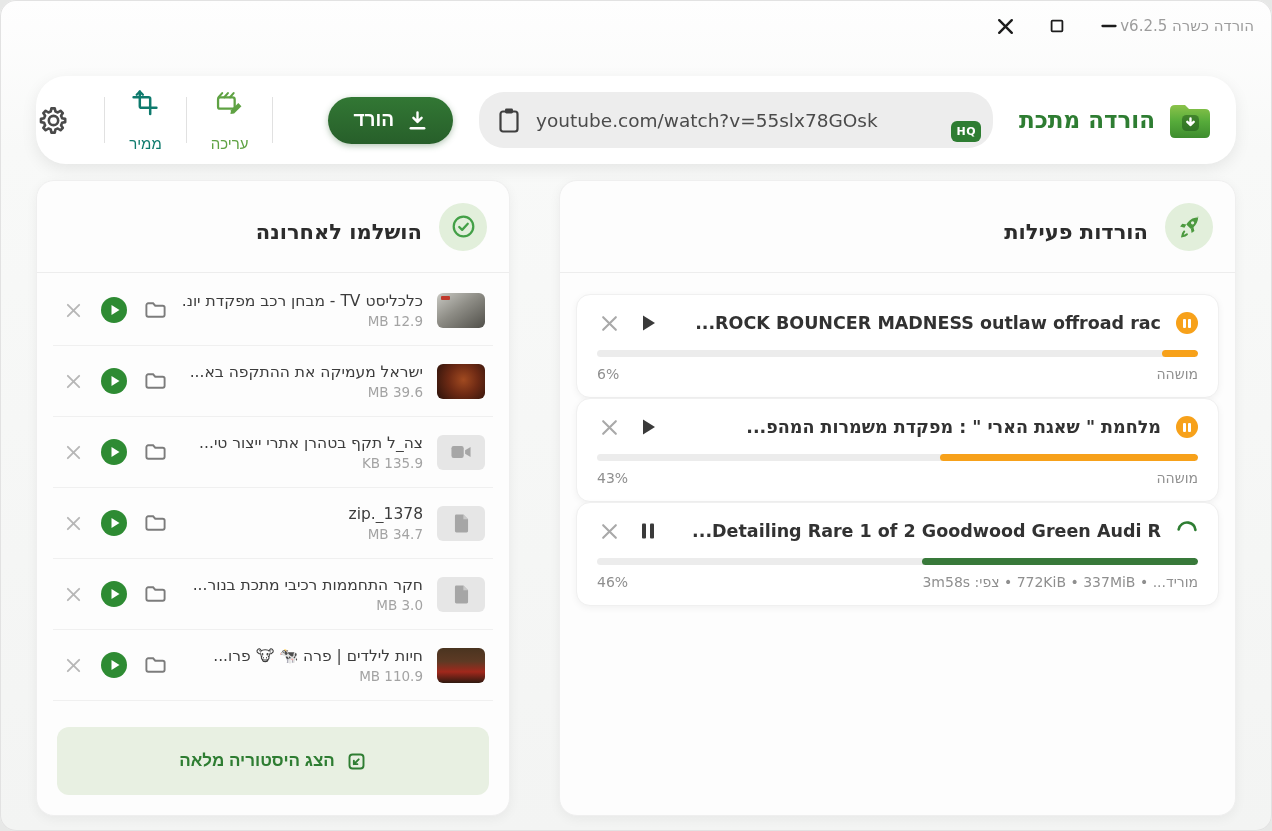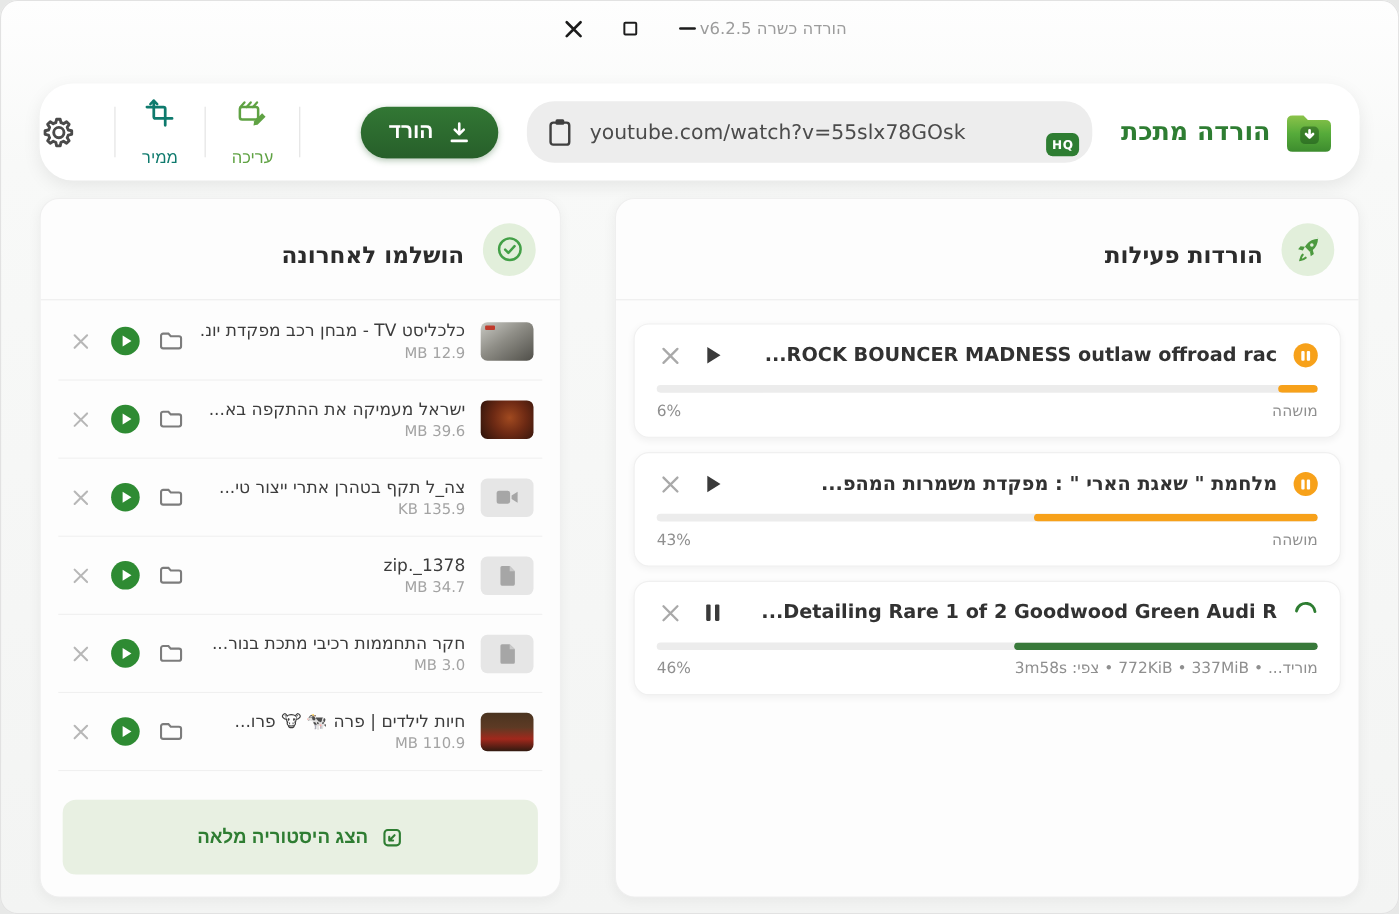--- a/index.html
+++ b/index.html
@@ -16,21 +16,21 @@
   *{box-sizing:border-box;margin:0;padding:0;}
   html,body{width:1272px;height:831px;overflow:hidden;}
   body{background:#e7e8e7;font-family:"DejaVu Sans",sans-serif;direction:rtl;}
   .stage{position:relative;width:1272px;height:831px;}
   .window{position:absolute;inset:0;border-radius:16px;overflow:hidden;
     background:linear-gradient(180deg,#fefefe 0%,#f8f9f8 18%,#f3f4f3 100%);
     box-shadow:inset 0 0 0 1px #e2e2e2;}
 
   
   .titlebar{position:absolute;top:0;left:0;right:0;height:52px;display:flex;align-items:center;
-    justify-content:center;direction:ltr;padding:0 18px 0 26px;}
+    justify-content:flex-end;direction:ltr;padding:0 18px 0 26px;}
   .win-controls{display:flex;align-items:center;gap:30px;}
   .win-btn{background:none;border:none;width:22px;height:22px;display:flex;align-items:center;justify-content:center;cursor:pointer;}
   .app-title{color:#9c9c9c;font-size:15px;direction:rtl;}
 
   
   .toolbar{position:absolute;top:76px;left:36px;width:1200px;height:88px;background:#fff;
     border-radius:30px;box-shadow:0 5px 16px rgba(0,0,0,.08);display:flex;align-items:center;
     padding:0 24px 0 30px;}
   .brand{display:flex;align-items:center;gap:13px;margin-left:26px;flex:none;}
   .brand-label{color:var(--brand-green);font-weight:bold;font-size:23px;white-space:nowrap;}
@@ -51,21 +51,21 @@
   
   .panel{position:absolute;top:180px;height:636px;background:#fdfdfd;border-radius:18px;
     border:1px solid #efefef;box-shadow:0 3px 12px rgba(0,0,0,.05);display:flex;flex-direction:column;}
   .panel-right{left:559px;width:677px;}
   .panel-left{left:36px;width:474px;}
   .panel-header{height:92px;flex:none;display:flex;align-items:center;gap:17px;padding:0 22px;border-bottom:1px solid #ededed;}
   .icon-circle{width:48px;height:48px;border-radius:50%;background:var(--light-green-bg);display:flex;align-items:center;justify-content:center;flex:none;}
   .panel-title{font-size:21px;font-weight:bold;color:#2c2c2c;margin-top:11px;}
 
   
-  .dl-body{padding:21px 16px;display:flex;flex-direction:column;gap:13px;overflow:hidden;}
+  .dl-body{padding:21px 16px;display:flex;flex-direction:column;overflow:hidden;}
   .dl-card{background:#fff;border:1px solid #f0f0f0;border-radius:14px;box-shadow:0 2px 7px rgba(0,0,0,.05);padding:16px 20px 15px;}
   .dl-top{display:flex;align-items:center;gap:15px;}
   .pause-badge{width:22px;height:22px;border-radius:50%;background:var(--orange);display:flex;align-items:center;justify-content:center;gap:2.5px;flex:none;}
   .pause-badge i{width:2.5px;height:9px;background:#fff;border-radius:1px;display:block;}
   .spinner{flex:none;display:block;}
   .dl-title{flex:1;font-weight:bold;font-size:17.5px;color:#323232;white-space:nowrap;overflow:hidden;}
   .icon-btn{background:none;border:none;cursor:pointer;display:flex;align-items:center;justify-content:center;width:24px;height:24px;flex:none;}
   .progress{height:7px;background:#ececec;border-radius:4px;margin-top:15px;overflow:hidden;}
   .fill{height:100%;border-radius:4px;background:var(--orange);}
   .state-downloading .fill{background:var(--progress-green);}

